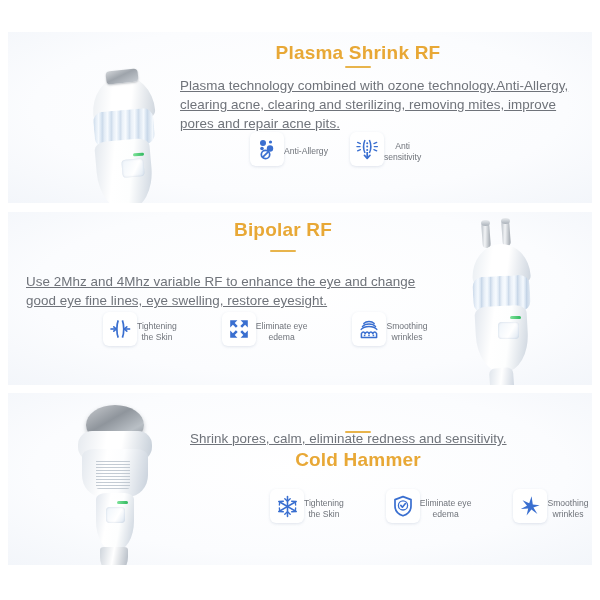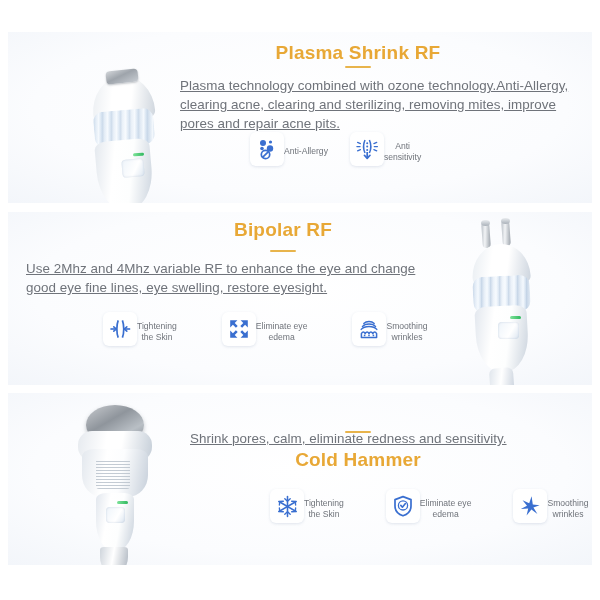--- a/index.html
+++ b/index.html
@@ -279,21 +279,21 @@
       <div class="p2-band"></div>
       <div class="p2-grip"></div>
       <div class="p2-logo"></div>
       <div class="p2-led"></div>
       <div class="p2-stem"></div>
     </div>
 
     <div class="title" style="left:110px;top:7px;width:330px;">Bipolar RF</div>
     <div class="title-underline" style="left:262px;top:38px;"></div>
 
-    <div class="body-text" style="left:18px;top:47px;width:420px;">Use 2Mhz and 4Mhz variable RF to enhance the eye and change good eye fine lines, eye swelling, restore eyesight.</div>
+    <div class="body-text" style="left:18px;top:60px;width:420px;">Use 2Mhz and 4Mhz variable RF to enhance the eye and change good eye fine lines, eye swelling, restore eyesight.</div>
 
     <div class="icon-row" style="left:95px;top:100px;gap:45px;">
 
       <div class="icon-cell">
         <div class="icon-tile">
           <svg width="24" height="24" viewBox="0 0 24 24">
             <path d="M10.2 3.4 C8.4 8 8.4 16 10.2 20.6" fill="none" stroke="#3a6fd0" stroke-width="1.7"></path>
             <path d="M14.4 3.4 C16.2 8 16.2 16 14.4 20.6" fill="none" stroke="#3a6fd0" stroke-width="1.7"></path>
             <line x1="2.4" y1="12" x2="8" y2="12" stroke="#3a6fd0" stroke-width="1.6"></line>
             <path d="M5.8 9.8 L8.4 12 L5.8 14.2" fill="none" stroke="#3a6fd0" stroke-width="1.6" stroke-linecap="round" stroke-linejoin="round"></path>

